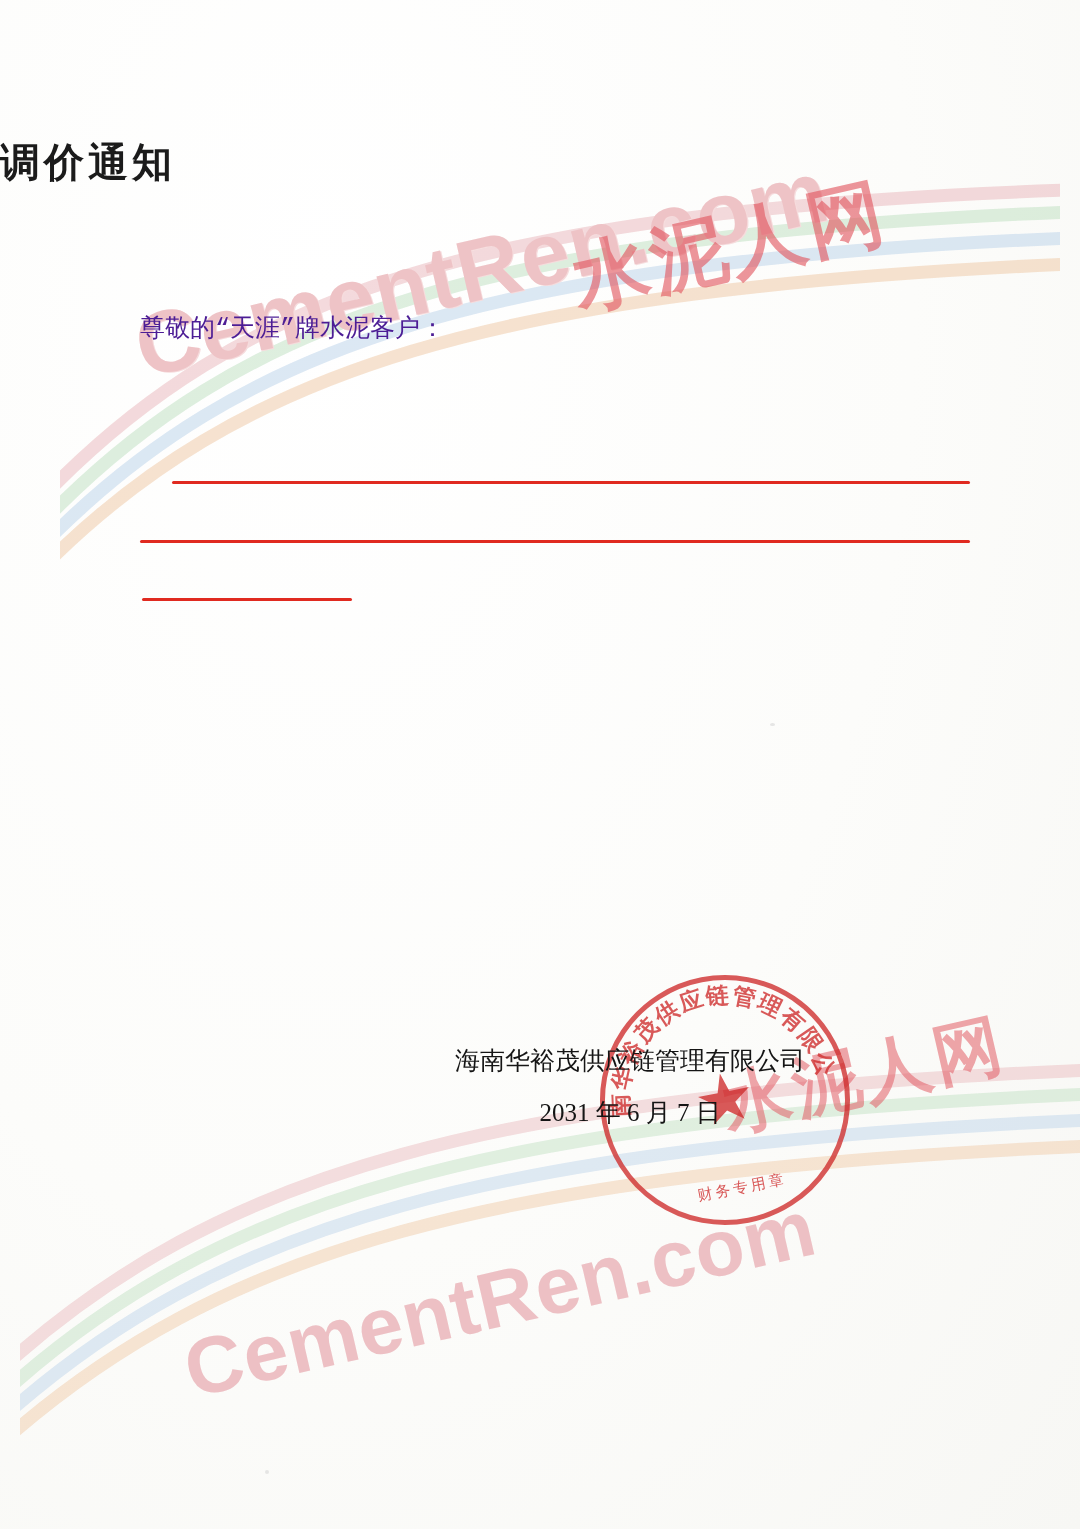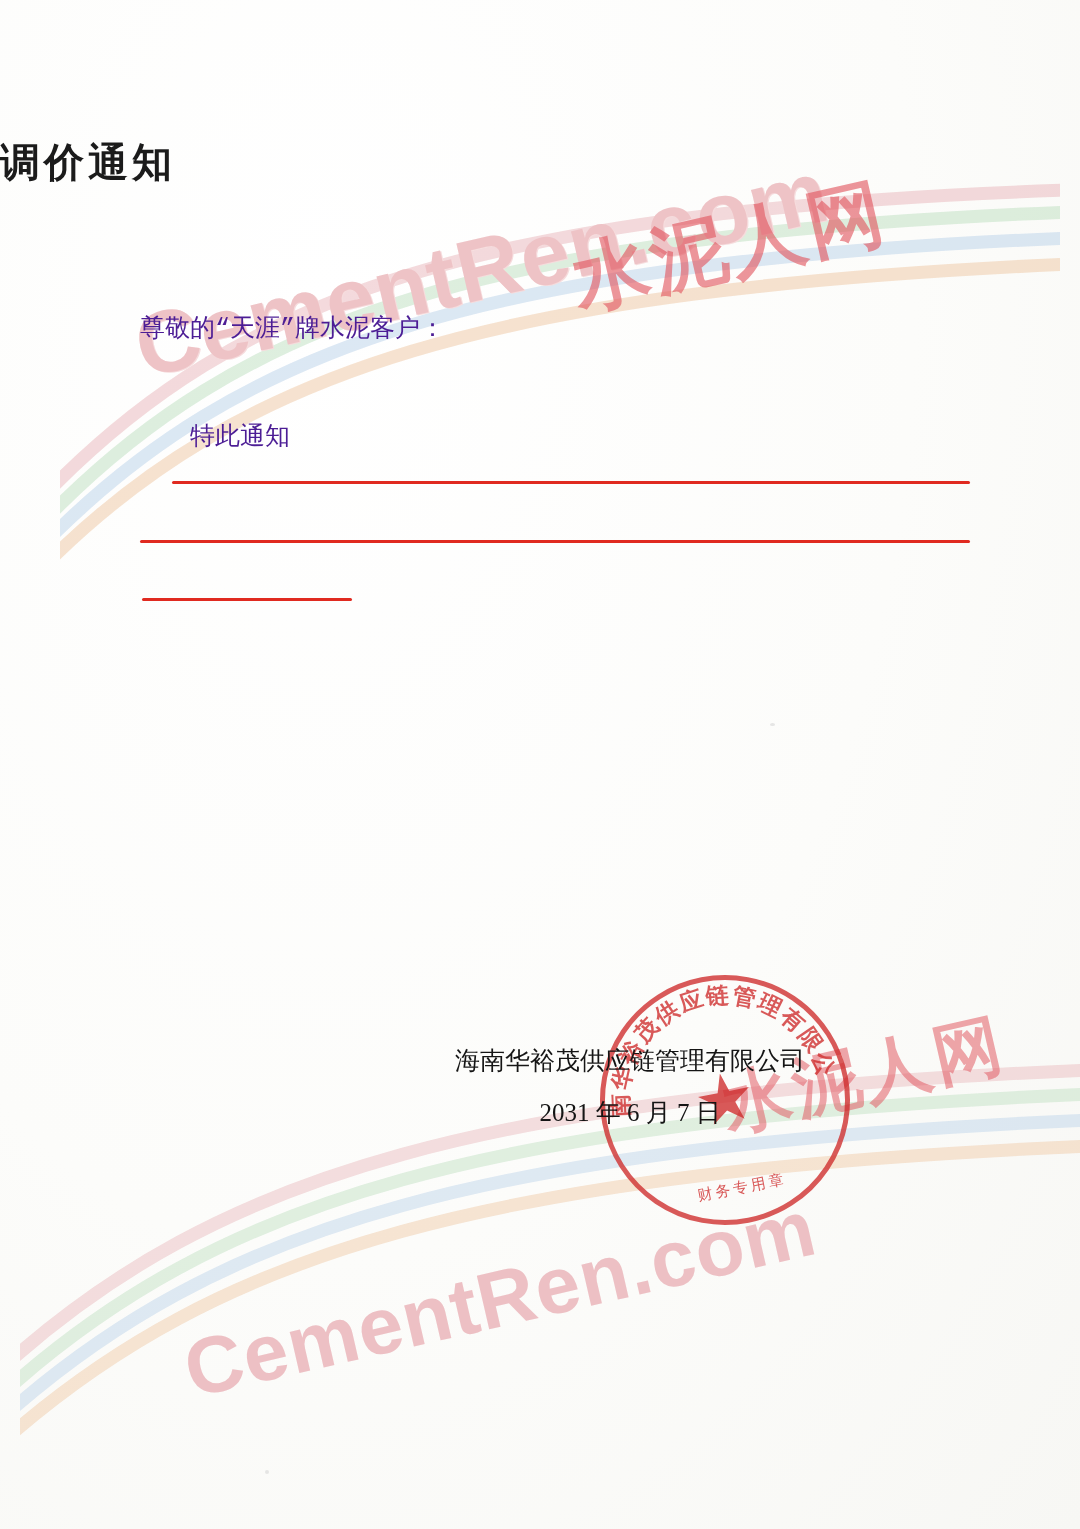--- a/index.html
+++ b/index.html
@@ -222,21 +222,20 @@
   </svg>
   <div class="wm-text wm-cement-bottom">CementRen.com</div>
   <div class="wm-text wm-cn-bottom">水泥人网</div>
 
   <div class="doc-title">调价通知</div>
 
   <div class="body-block">
     <p class="para">尊敬的“天涯”牌水泥客户：</p>
     <div class="spacer-sm"></div>
     <div class="spacer-sm"></div>
-    <p class="para indent">特此通知</p>
   </div>
 
   <div class="ul-red ul1"></div>
   <div class="ul-red ul2"></div>
   <div class="ul-red ul3"></div>
 
   <div class="stamp">
     <div class="stamp-ring"></div>
     <div class="stamp-star"></div>
     <svg viewBox="0 0 250 250" style="position:absolute;inset:0;">

